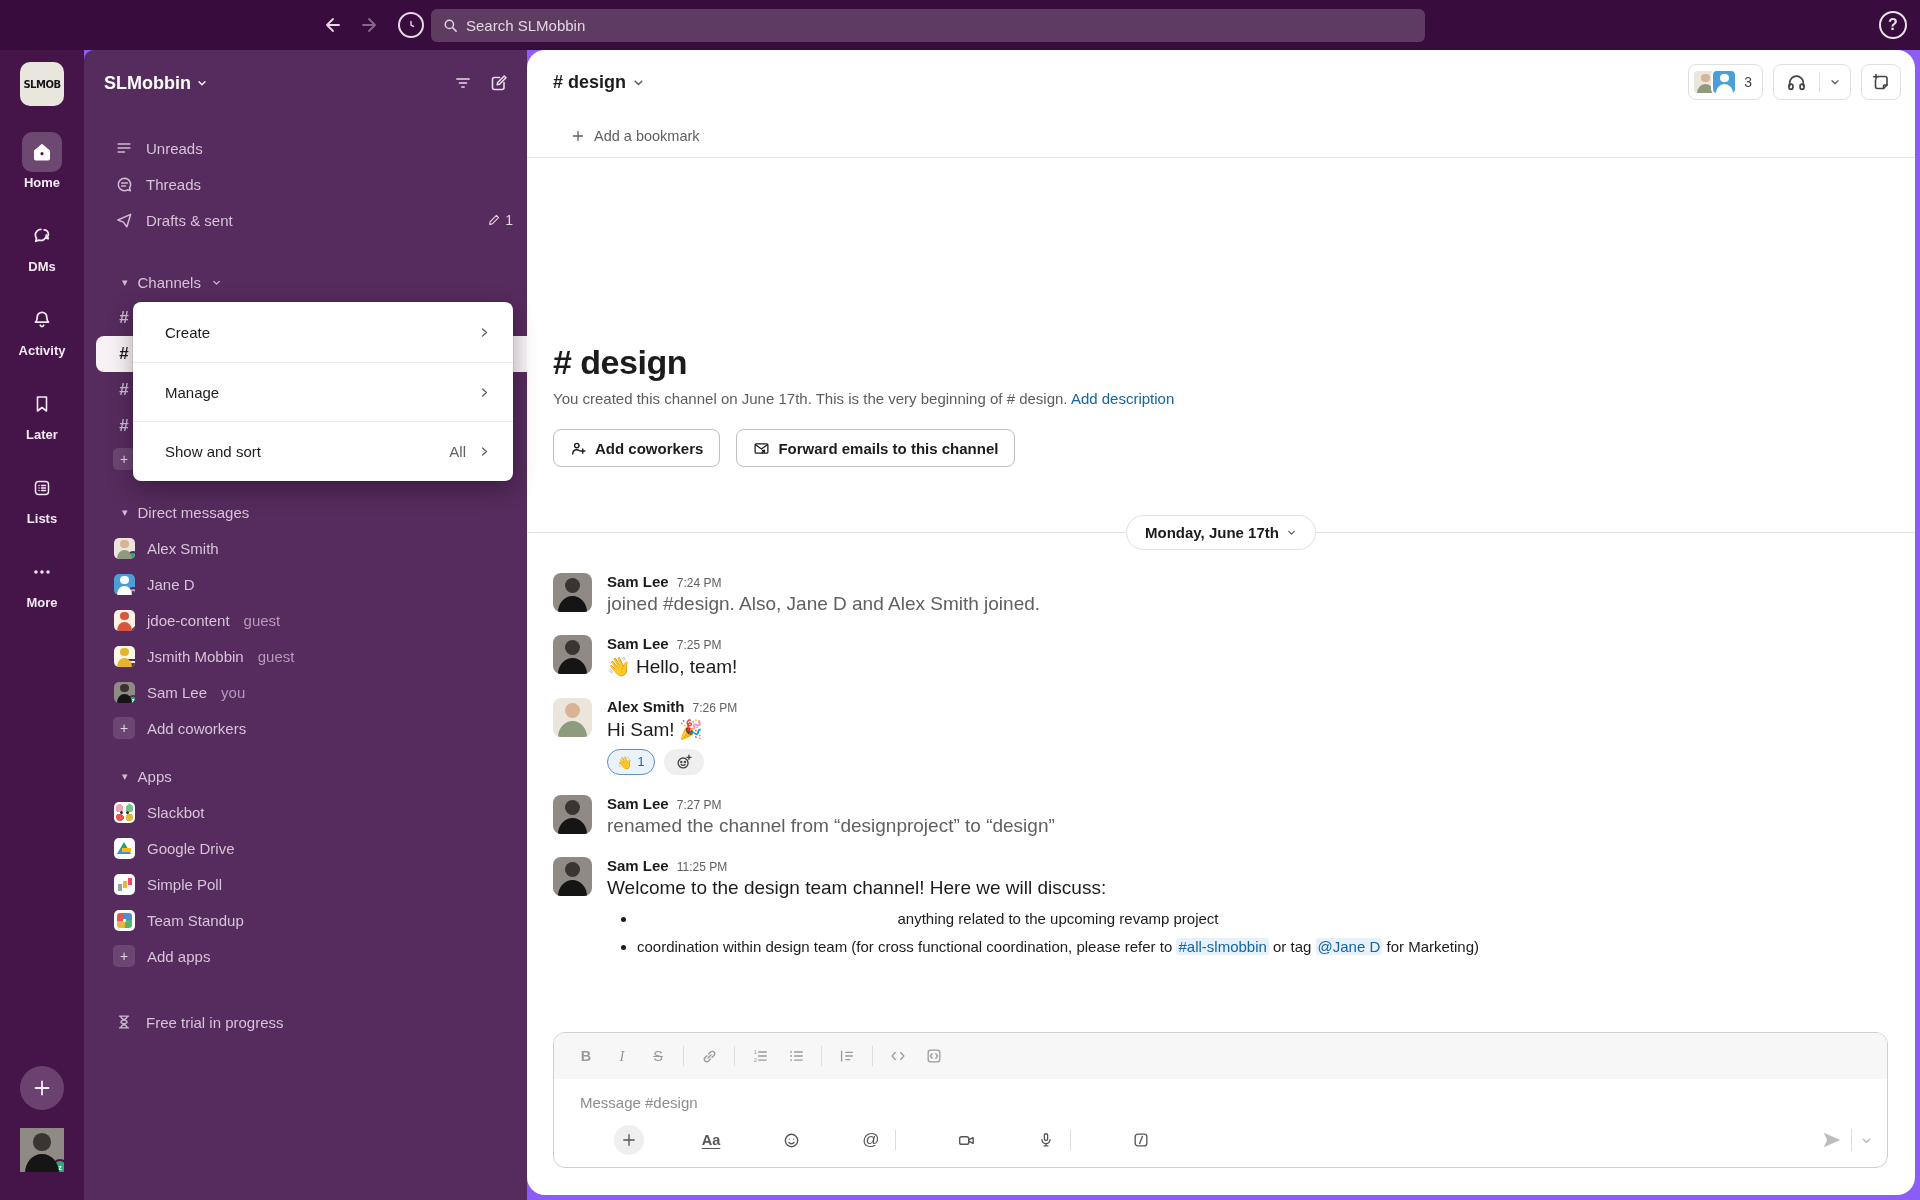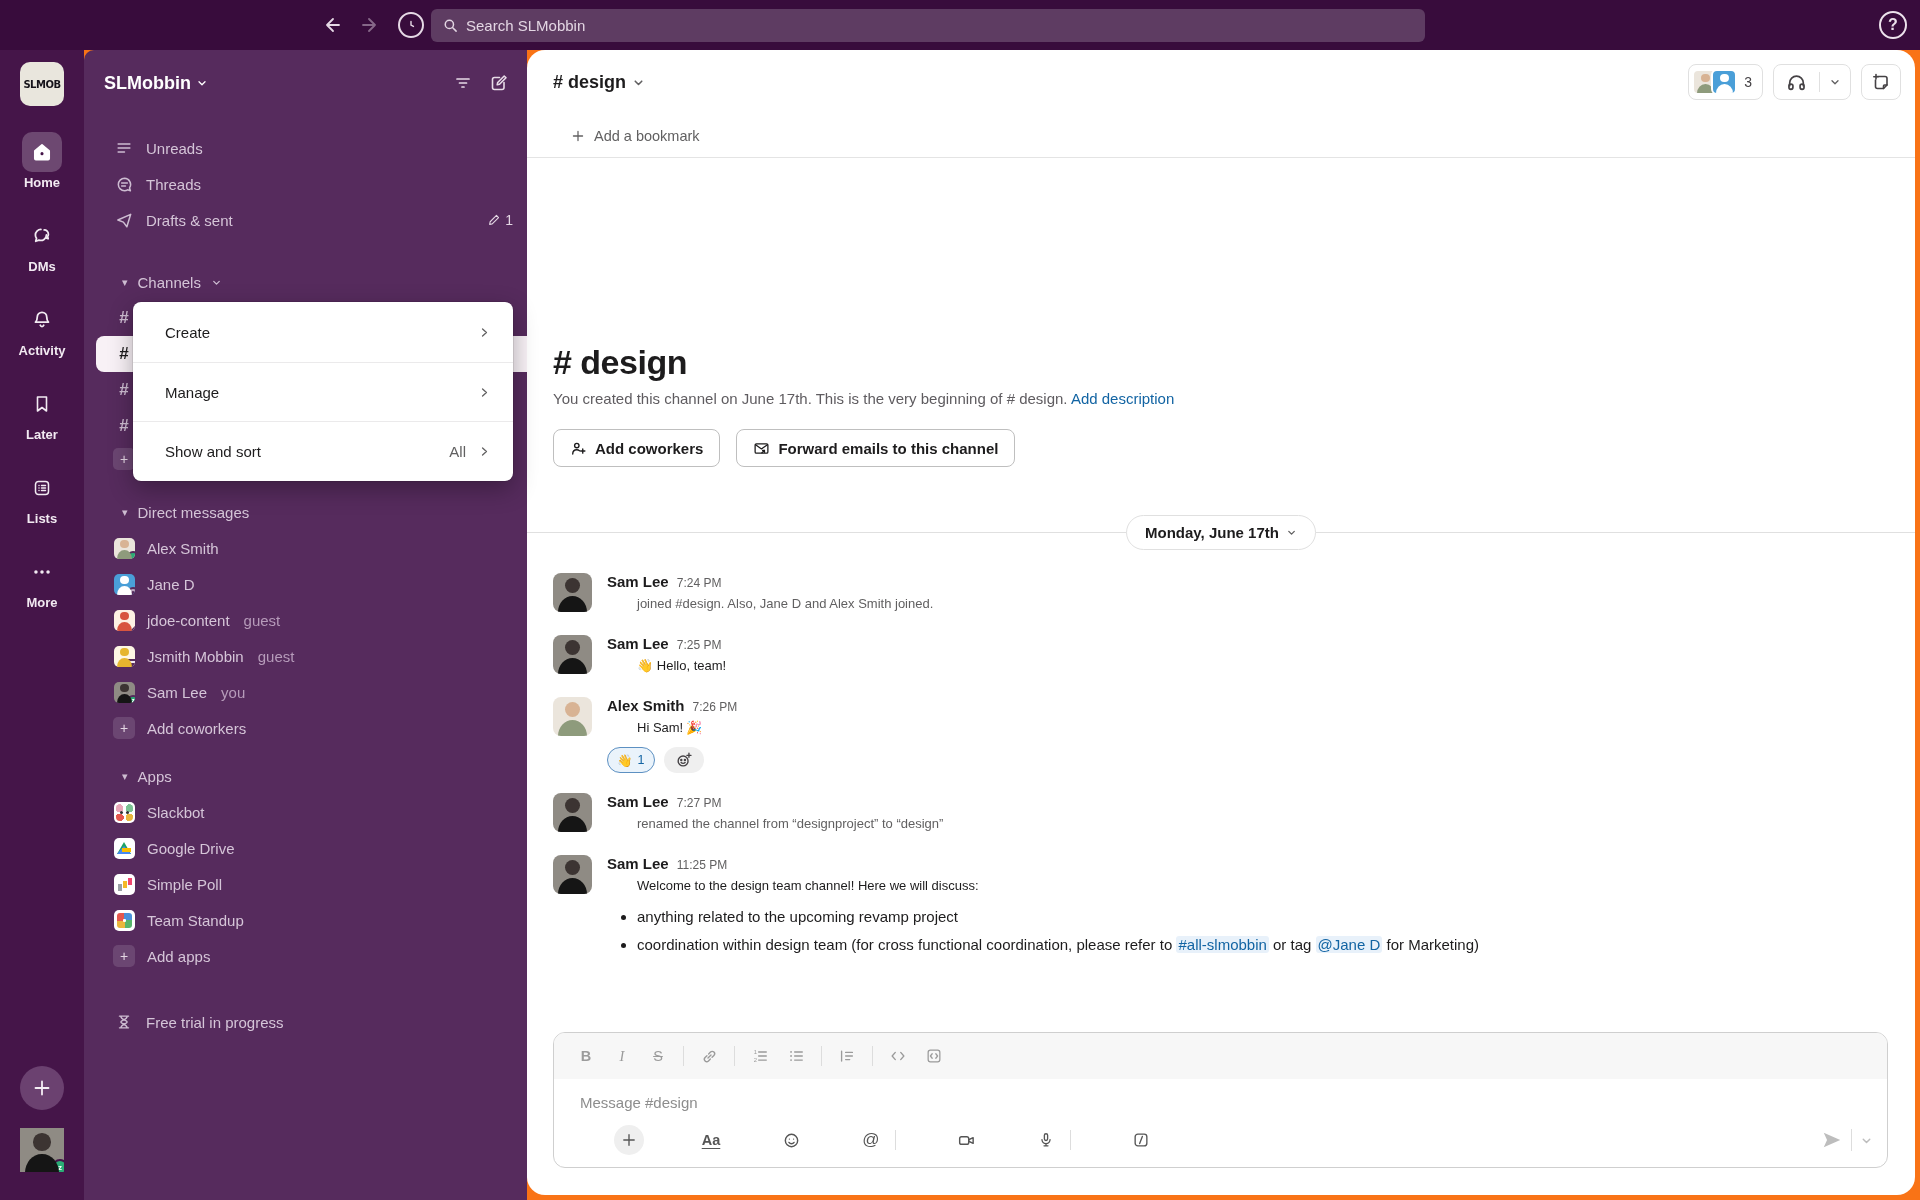--- a/index.html
+++ b/index.html
@@ -1,18 +1,18 @@
 <!DOCTYPE html>
 <html><head>
 <meta charset="utf-8">
 <style>
   * { margin:0; padding:0; box-sizing:border-box; }
   html,body { background:#1a051c; }
   body { font-family:"Liberation Sans","DejaVu Sans",sans-serif; }
-  .app { position:relative; width:1920px; height:1200px; background:#f97316; overflow:hidden; }
+  .app { position:relative; width:1920px; height:1200px; background:#8b5cf6; overflow:hidden; }
 
   
   .topbar { position:absolute; left:0; top:0; width:1920px; height:50px; background:#380c3c; }
   .nav-arrows { position:absolute; left:322px; top:0; height:50px; display:flex; align-items:center; gap:18px; color:#e6d9e6; }
   .nav-arrows .dim { opacity:.45; }
   .tb-ic { width:20px; height:20px; }
   .histbtn { width:26px; height:26px; border:2px solid #e6d9e6; border-radius:50%; display:flex; align-items:center; justify-content:center; }
   .searchbar { position:absolute; left:431px; top:9px; width:994px; height:33px; background:#5e3c62; border-radius:6px; display:flex; align-items:center; padding:0 12px; gap:8px; color:#e3d6e3; font-size:15px; }
   .helpbtn { position:absolute; right:13px; top:11px; width:28px; height:28px; border:2px solid #ece2ec; border-radius:50%; color:#ece2ec; font-size:16px; font-weight:700; display:flex; align-items:center; justify-content:center; }
 
@@ -116,26 +116,26 @@
   .date-row .dline { position:absolute; left:0; right:0; top:17px; height:1px; background:#e0e0e0; }
   .date-pill { position:absolute; left:50%; transform:translateX(-50%); top:0; height:35px; background:#fff; border:1px solid #e0e0e0; border-radius:18px; display:flex; align-items:center; gap:7px; padding:0 18px; font-size:15px; font-weight:700; }
   .date-pill .chev { color:#616061; }
 
   .msgs { margin-top:12px; }
   .msg { display:flex; gap:15px; padding:10px 20px 10px 26px; }
   .msg-av { width:39px; height:39px; border-radius:8px; flex:none; }
   .m-head { display:flex; align-items:baseline; gap:8px; }
   .m-name { font-size:15px; font-weight:800; }
   .m-time { font-size:12px; color:#616061; }
-  .m-text { margin-top:3px; font-size:13px; line-height:22px;margin-left:30px; }
+  .m-text { margin-top:3px; font-size:19px; line-height:22px; }
   .m-muted { color:#616061; }
   .reactions { margin-top:8px; display:flex; gap:9px; }
   .react-pill { height:26px; border-radius:14px; background:#eaf3fb; border:1px solid #5c90c2; display:flex; align-items:center; gap:5px; padding:0 9px; font-size:12.5px; color:#1264a3; }
   .react-add { height:26px; width:40px; border-radius:14px; background:#efefef; display:flex; align-items:center; justify-content:center; color:#454245; }
-  .m-bullets { margin-top:6px; padding-left:30px; }
+  .m-bullets { margin-top:6px; padding-left:30px;text-align:center; }
   .m-bullets li { font-size:15px; line-height:28px; list-style:disc; }
   .chiplink { color:#1264a3; background:#e8f1fa; border-radius:3px; padding:0 2px; }
   .emoji { font-family:"DejaVu Sans",sans-serif; }
 
   
   .composer { margin:auto 27px 27px 26px; border:1px solid #cfcfcf; border-radius:12px; overflow:hidden; }
   .comp-toolbar { height:46px; background:#f7f7f7; display:flex; align-items:center; gap:4px; padding:0 16px; color:#9b9b9b; }
   .tbtn { width:32px; height:30px; display:flex; align-items:center; justify-content:center; font-size:14.5px; }
   .tsep { width:1px; height:20px; background:#dddddd; margin:0 5px; }
   .tbtn.b { font-weight:800; } .tbtn.i { font-style:italic; font-family:"Liberation Serif",serif; } .tbtn.s { text-decoration:line-through; }

